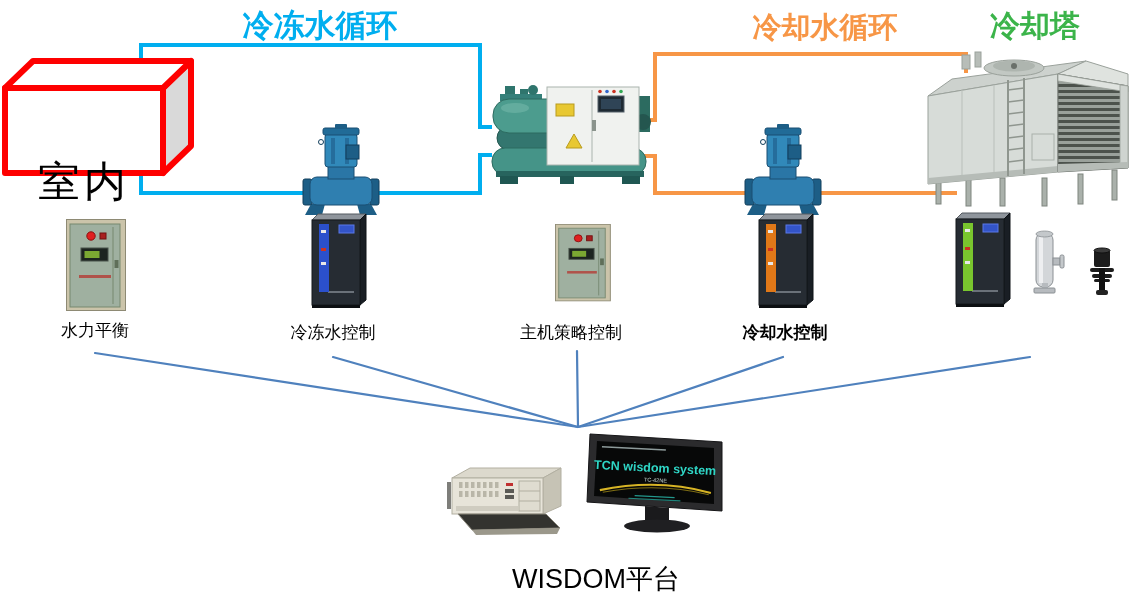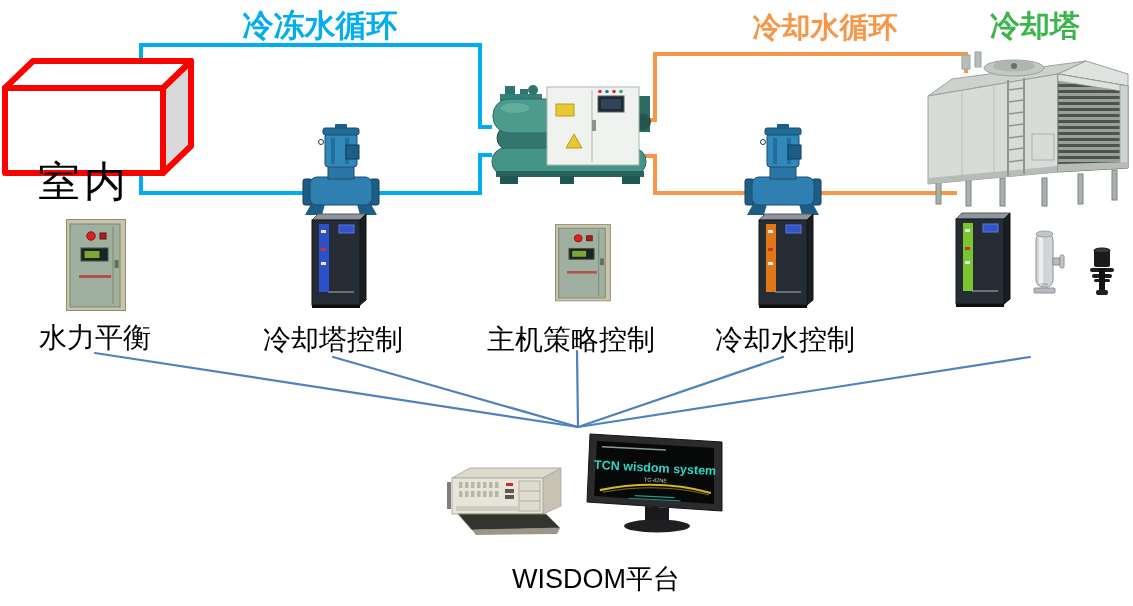--- a/index.html
+++ b/index.html
@@ -5,25 +5,25 @@
   html,body{margin:0;padding:0;background:#fff;}
   #canvas{position:relative;width:1133px;height:606px;background:#fff;overflow:hidden;
           font-family:"Liberation Sans","DejaVu Sans",sans-serif;}
   #scene{position:absolute;left:0;top:0;}
   .lbl{position:absolute;text-align:center;white-space:nowrap;color:#000;}
   .loop-lbl{font-weight:600;}
   .top-chilled{left:200px;top:5px;width:240px;font-size:31px;color:var(--chilled);}
   .top-cooling{left:705px;top:8px;width:240px;font-size:29px;color:var(--cooling);}
   .top-tower{left:955px;top:6px;width:160px;font-size:30px;color:var(--tower);}
   .indoor-lbl{left:5px;top:108px;width:158px;font-size:42px;letter-spacing:4px;color:#000;margin-top:46px;}
-  .ctrl-lbl{font-size:28px;top:319px;}
+  .ctrl-lbl{font-size:17px;top:319px;}
   .c1{left:20px;width:150px;}
   .c2{left:258px;width:150px;top:321px;}
   .c3{left:481px;width:180px;top:321px;}
-  .c4{left:710px;width:150px;top:321px;}
+  .c4{left:710px;width:150px;top:321px;font-weight:bold;}
   .c5{left:952px;width:156px;top:321px;}
   .platform-lbl{left:490px;top:561px;width:190px;font-size:27px;text-align:right;}
 </style>
 </head>
 <body>
 
 <div id="canvas">
 
 <svg id="scene" width="1133" height="606" viewBox="0 0 1133 606">
   <defs>
@@ -250,19 +250,19 @@
     </g>
   </g>
 </svg>
 
 <div class="lbl loop-lbl top-chilled">冷冻水循环</div>
 <div class="lbl loop-lbl top-cooling">冷却水循环</div>
 <div class="lbl loop-lbl top-tower">冷却塔</div>
 <div class="lbl indoor-lbl">室内</div>
 
 <div class="lbl ctrl-lbl c1">水力平衡</div>
-<div class="lbl ctrl-lbl c2">冷却塔控制</div>
+<div class="lbl ctrl-lbl c2">冷冻水控制</div>
 <div class="lbl ctrl-lbl c3">主机策略控制</div>
 <div class="lbl ctrl-lbl c4">冷却水控制</div>
 
 <div class="lbl platform-lbl">WISDOM平台</div>
 
 </div>
 
 </body></html>

